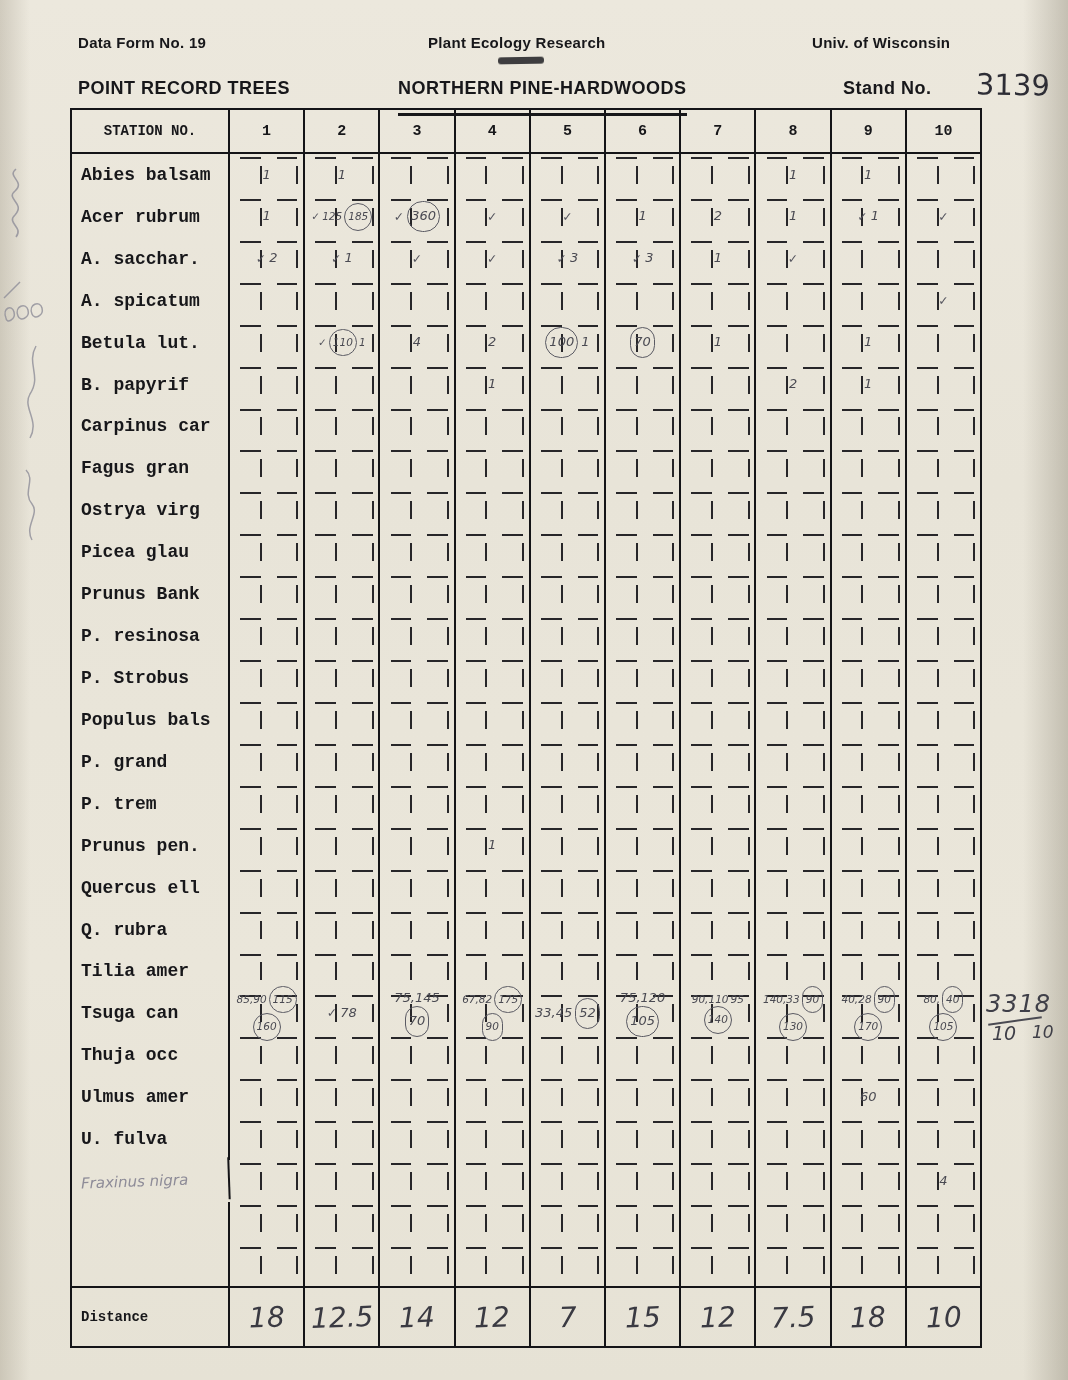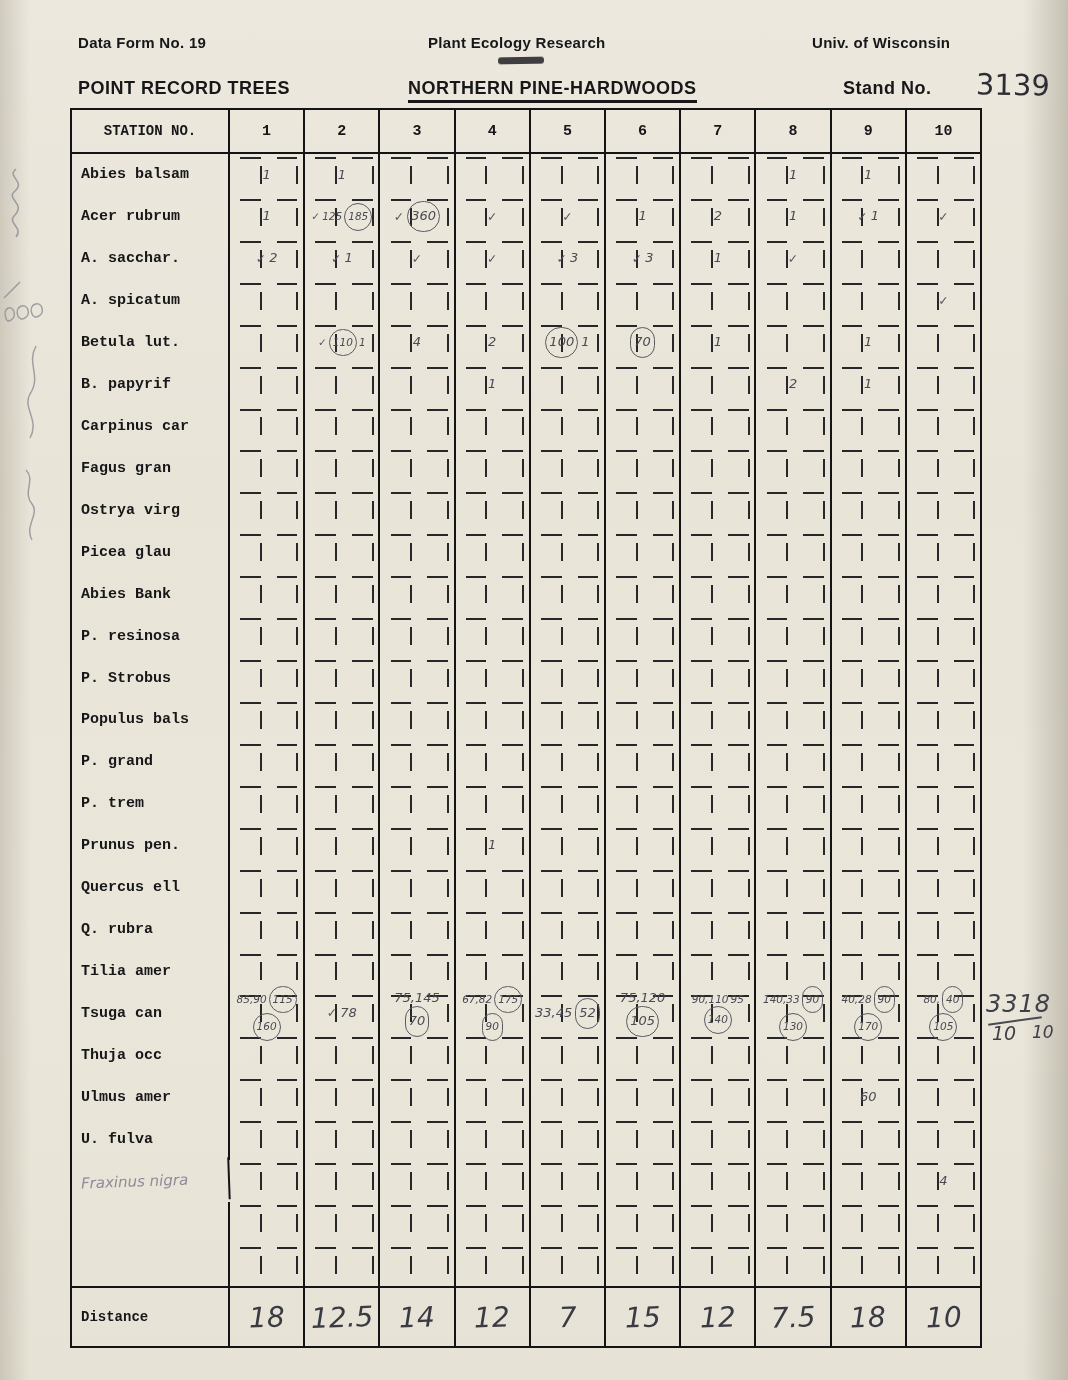--- a/index.html
+++ b/index.html
@@ -13,31 +13,31 @@
   }
   .typed{font-family:Liberation Sans, sans-serif;font-weight:700;color:#17171a;}
   .hw{font-family:"DejaVu Sans",sans-serif;font-style:italic;color:#45454d;}
 
   .h1{position:absolute;top:34px;font-size:15px;letter-spacing:.3px;}
   .h2{position:absolute;top:78px;font-size:18px;letter-spacing:.5px;}
   #formno{left:78px}
   #org{left:428px}
   #univ{left:812px}
   #title{left:78px}
-  #subtitle{left:408px;border-bottom:3px solid #17171a;padding-bottom:1px}
+  #subtitle{left:398px;border-bottom:3px solid #17171a;padding-bottom:14px}
   #standlbl{left:843px}
   #standval{position:absolute;left:976px;top:68px;font-size:29px;color:#2d2d35;transform:rotate(1deg);font-style:normal;font-weight:400;}
 
   .table{position:absolute;left:70px;top:108px;width:912px;height:1240px;
     border:2.5px solid #141417;display:flex;flex-direction:column;box-sizing:border-box;background:transparent;}
   .thead{display:flex;height:42px;border-bottom:2.5px solid #141417;flex:none;}
   .tbody{flex:1;display:flex;flex-direction:column;}
   .trow{display:flex;flex:1;position:relative;min-height:0;}
   .labcell{width:158px;flex:none;border-right:2.5px solid #141417;display:flex;align-items:center;
-    padding-left:9px;box-sizing:border-box;font-size:15px;font-weight:700;color:#17171a;
+    padding-left:9px;box-sizing:border-box;font-size:18px;font-weight:700;color:#17171a;
     font-family:"Liberation Mono","DejaVu Sans Mono",monospace;}
   .labcell.hand{font-family:"DejaVu Sans",sans-serif;font-style:italic;font-weight:400;
     color:#8e8c98;font-size:15px;transform:rotate(-2deg);}
   .cell{flex:1;border-right:2.5px solid #141417;position:relative;min-width:0;}
   .trow .cell:last-child, .thead .cell:last-child{border-right:none;}
   .thead .cell{display:flex;align-items:center;justify-content:center;font-size:15px;font-weight:700;color:#17171a;}
   .thead .labcell{justify-content:center;padding-left:0;font-size:14px;}
 
   
   .hf{position:absolute;top:0;bottom:0;left:0;width:50%;}
@@ -645,21 +645,21 @@
           <div class="cell">
             <i class="hf"></i>
             <i class="hf r"></i>
           </div>
           <div class="cell">
             <i class="hf"></i>
             <i class="hf r"></i>
           </div>
         </div>
         <div class="trow">
-          <div class="labcell">Abies Bank</div>
+          <div class="labcell">Prunus Bank</div>
           <div class="cell">
             <i class="hf"></i>
             <i class="hf r"></i>
           </div>
           <div class="cell">
             <i class="hf"></i>
             <i class="hf r"></i>
           </div>
           <div class="cell">
             <i class="hf"></i>

